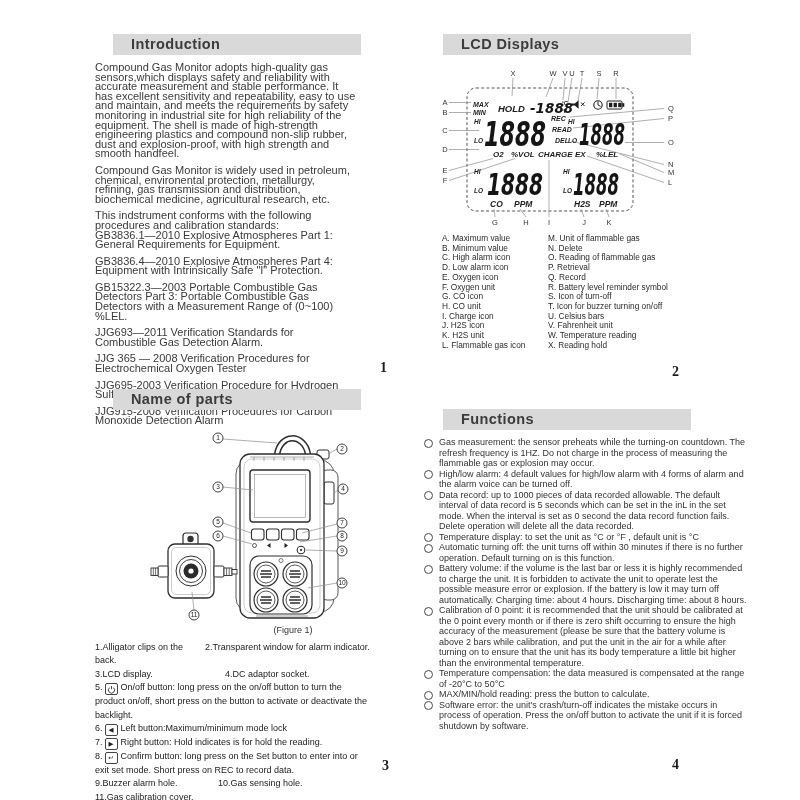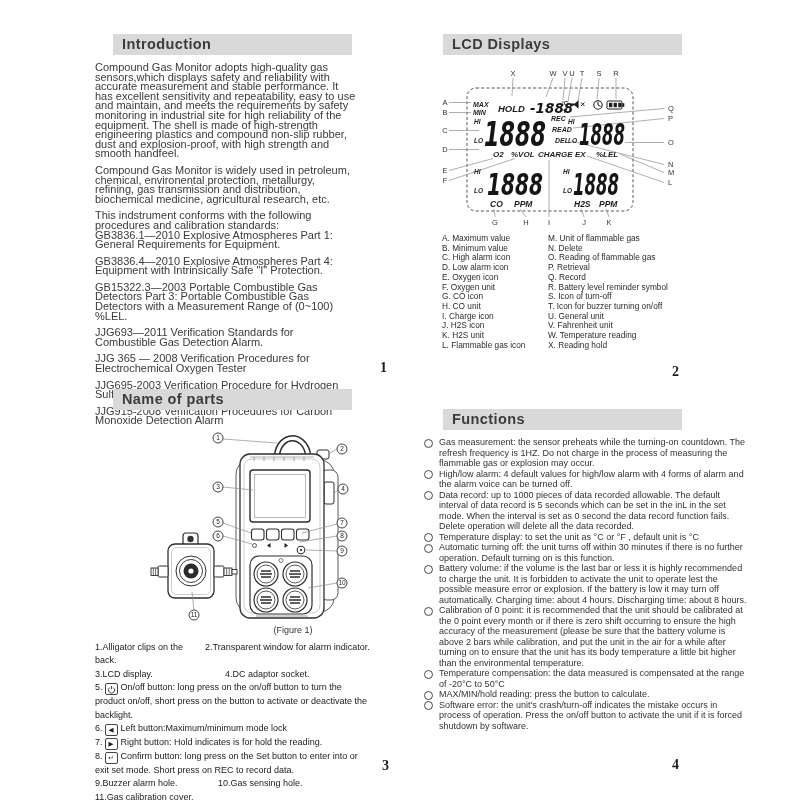--- a/index.html
+++ b/index.html
@@ -1,19 +1,19 @@
 <!DOCTYPE html>
 <html><head>
 <meta charset="utf-8">
 <style>
   html,body{margin:0;padding:0;background:#fff;}
   #canvas{position:relative;width:800px;height:800px;background:#ffffff;overflow:hidden;
           font-family:"Liberation Sans",sans-serif;color:#2e2e2e;}
   .hdr{position:absolute;width:230px;height:21px;background:#d9d9d9;color:#3c3c3c;
-       font-size:14.5px;font-weight:600;line-height:21px;padding-left:9px;letter-spacing:.4px;}
+       font-size:14.5px;font-weight:600;line-height:21px;padding-left:18px;letter-spacing:.4px;}
   .pnum{position:absolute;font-family:"Liberation Serif",serif;font-size:14px;font-weight:700;color:#1d1d1d;}
   .intro{position:absolute;left:95px;top:63px;width:262px;font-size:11px;line-height:9.6px;color:#3a3a3a;}
   .intro p{margin:0 0 5px 0;white-space:pre-line;}
   .legend{position:absolute;top:234px;font-size:8.3px;line-height:9.7px;color:#2b2b2b;}
   .leg-l{left:442px;width:104px;}
   .leg-r{left:548px;width:170px;}
   .parts{position:absolute;left:95px;top:641px;width:276px;font-size:9px;line-height:13.4px;color:#222;}
   .prow{display:flex;}
   .w110{width:110px;flex:0 0 110px;}
   .w130{width:130px;flex:0 0 130px;}
@@ -159,21 +159,21 @@
   </div>
   <div class="legend leg-r">
     <div>M. Unit of flammable gas</div>
     <div>N. Delete</div>
     <div>O. Reading of flammable gas</div>
     <div>P. Retrieval</div>
     <div>Q. Record</div>
     <div>R. Battery level reminder symbol</div>
     <div>S. Icon of turn-off</div>
     <div>T. Icon for buzzer turning on/off</div>
-    <div>U. General unit</div>
+    <div>U. Celsius bars</div>
     <div>V. Fahrenheit unit</div>
     <div>W. Temperature reading</div>
     <div>X. Reading hold</div>
   </div>
   <div class="pnum" style="left:672px;top:364px;">2</div>
 
   <div class="hdr" style="left:113px;top:389px;">
     <span>Name of parts</span>
   </div>
 

